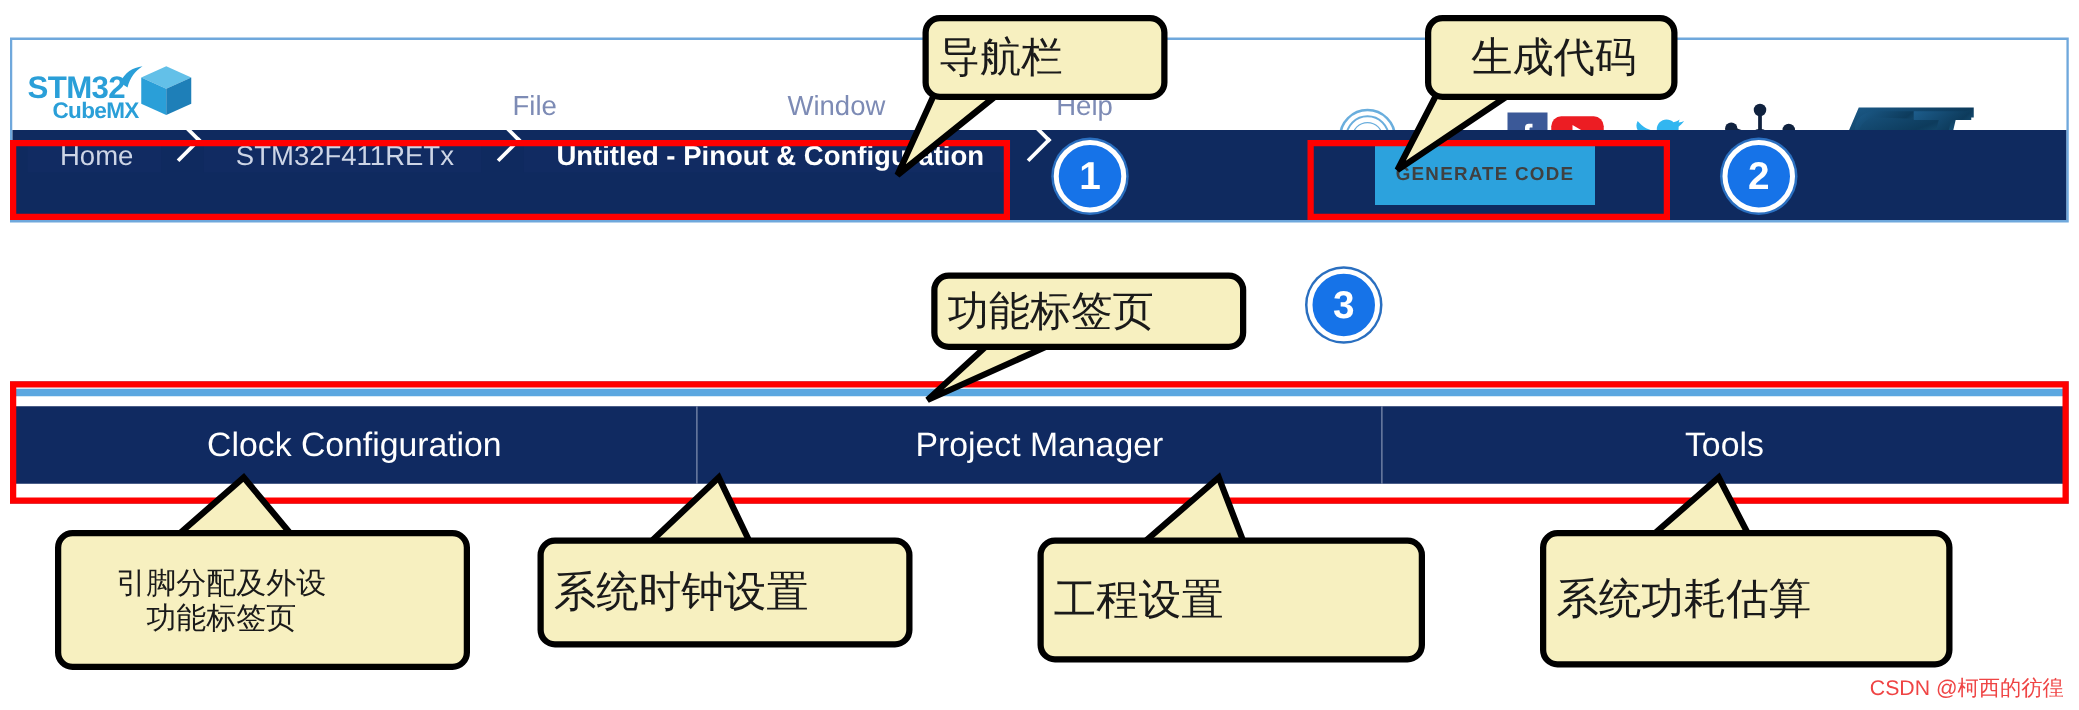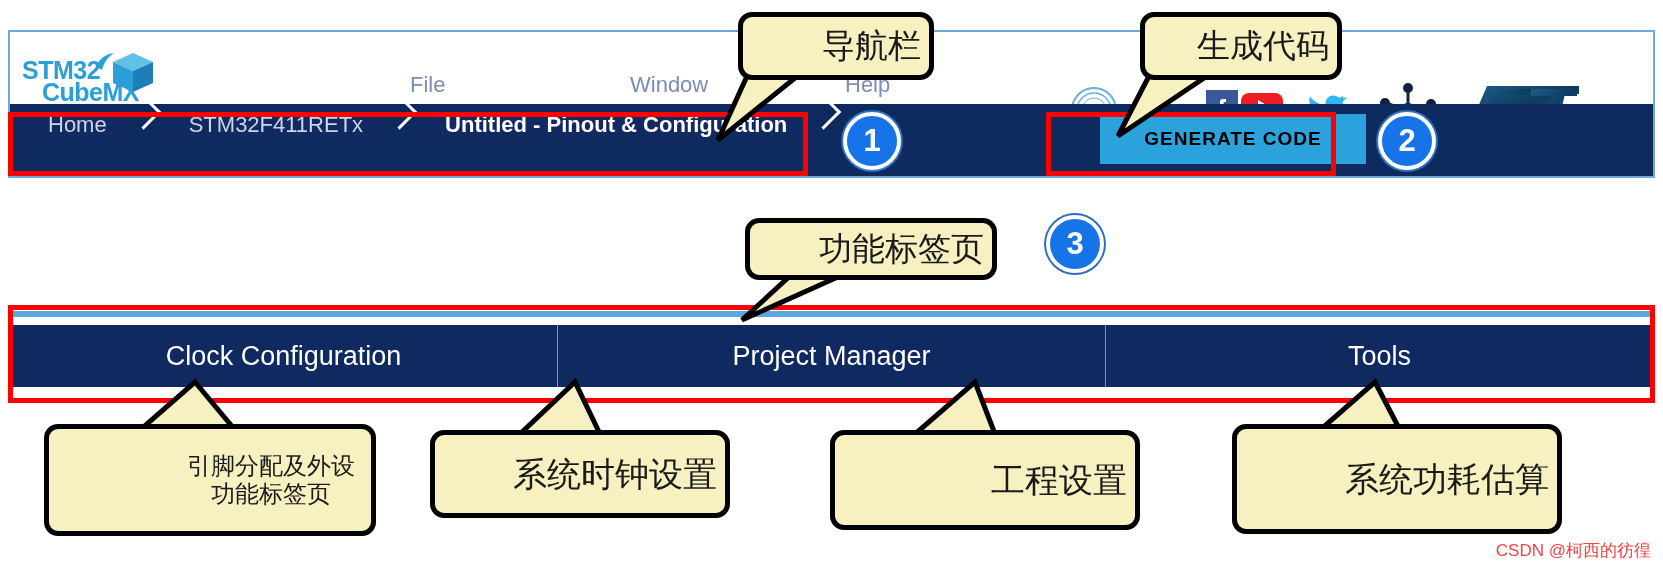--- a/index.html
+++ b/index.html
@@ -31,21 +31,21 @@
     width: 130px; height: 58px;
   }
   .logo-text1 {
     position: absolute; left: 2px; top: 2px;
     font-size: 25px; font-weight: bold; color: #2a9fd8;
     letter-spacing: -0.5px;
     font-family: "Liberation Sans", sans-serif;
   }
   .logo-text2 {
     position: absolute; left: 22px; top: 24px;
-    font-size: 25px; font-weight: bold; color: #2a9fd8;
+    font-size: 18px; font-weight: bold; color: #2a9fd8;
     letter-spacing: -0.5px;
     font-family: "Liberation Sans", sans-serif;
   }
   .logo-cube { position: absolute; left: 90px; top: -4px; }
   .logo-star { position: absolute; left: 74px; top: -2px; }
 
   
   .menu-item {
     position: absolute; top: 40px;
     font-size: 22px; color: #7d8bb5;
@@ -89,24 +89,24 @@
     width: 34px; position: relative; background: #112b62;
   }
   .crumb-sep::before {
     content: ""; position: absolute; left: 2px; top: 50%;
     width: 22px; height: 22px;
     border-top: 3px solid #ffffff; border-right: 3px solid #ffffff;
     transform: translateY(-50%) rotate(45deg);
   }
   .gen-btn {
     position: absolute; left: 1090px; top: 10px;
-    width: 266px; height: 50px;
+    width: 176px; height: 50px;
     background: #2ca2dd;
-    color: #000000;
-    font-size: 19px; font-weight: bold;
+    color: #404040;
+    font-size: 15px; font-weight: bold;
     letter-spacing: 1px;
     display: flex; align-items: center; justify-content: center;
     font-family: "Liberation Sans", sans-serif;
   }
 
   
   .tab-window {
     position: absolute;
     left: 8px; top: 305px;
     width: 1647px; height: 98px;
@@ -163,21 +163,21 @@
   .nc3 { left: 1046px; top: 215px; }
 
   
   .callout {
     position: absolute;
     background: #f7f0c0;
     border: 5px solid #000000;
     border-radius: 14px;
     color: #1a1a1a;
     text-align: center;
-    display: flex; align-items: center; justify-content: flex-end;
+    display: flex; align-items: center; justify-content: flex-start;
     font-family: "DejaVu Serif", serif;
     line-height: 1.18;
     z-index: 6;
   }
   .callout span { display: block; padding: 0 8px; }
 
   .co-nav   { left: 738px;  top: 12px;  width: 196px; height: 68px;  font-size: 33px; }
   .co-gen   { left: 1140px; top: 12px;  width: 202px; height: 68px;  font-size: 33px; padding-left: 24px; }
   .co-tabpg { left: 745px;  top: 218px; width: 252px; height: 62px;  font-size: 33px; }
   .co-pin   { left: 44px;   top: 424px; width: 332px; height: 112px; font-size: 24px; padding-left: 28px; }

